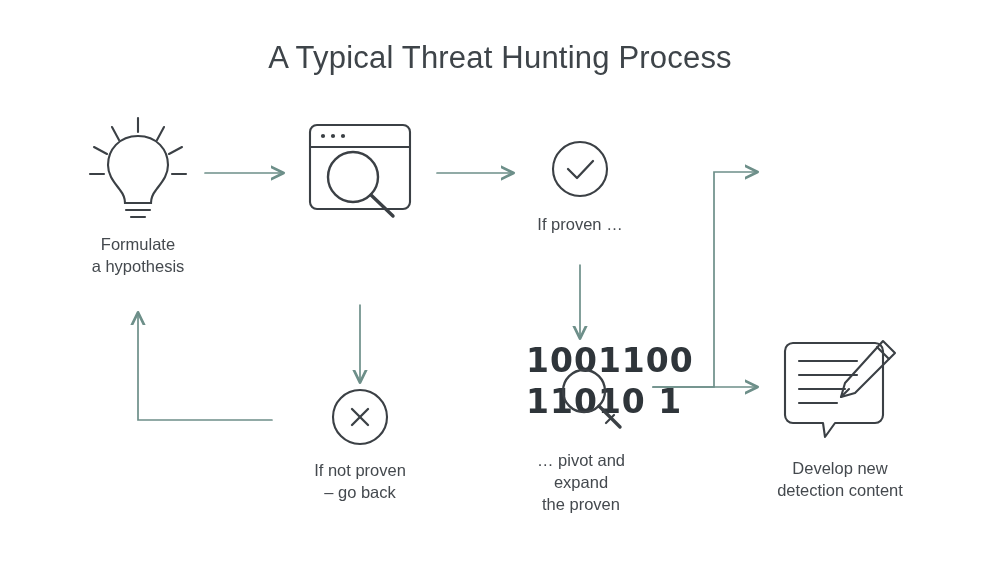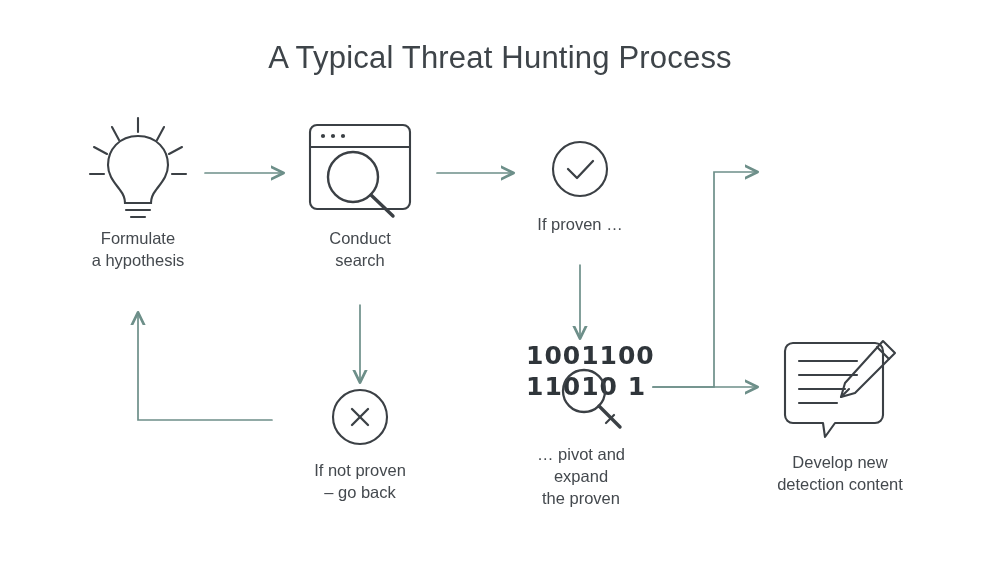--- a/index.html
+++ b/index.html
@@ -33,21 +33,21 @@
   .node {
     position: absolute;
     text-align: center;
   }
   .node-icon {
     display: flex;
     align-items: center;
     justify-content: center;
   }
   .node-label {
-    margin-top: 4px;
+    margin-top: 10px;
     font-size: 16.5px;
     line-height: 1.33;
     color: #44494e;
     white-space: pre-line;
   }
   .node-label.tight {
     margin-top: 8px;
   }
   svg {
     display: block;
@@ -57,21 +57,21 @@
     position: absolute;
     left: 0;
     top: 0;
     width: 1000px;
     height: 563px;
     pointer-events: none;
   }
   .binary {
     font-family: "DejaVu Sans", sans-serif;
     font-weight: bold;
-    font-size: 25px;
+    font-size: 33px;
     letter-spacing: 1px;
     color: #2f353a;
     line-height: 1.25;
     text-align: left;
   }
 </style>
 </head>
 <body>
 
 <div class="canvas">
@@ -136,22 +136,20 @@
           <line x1="9" y1="32" x2="109" y2="32"></line>
           <circle cx="22" cy="21" r="2.1" fill="#3b4045" stroke="none"></circle>
           <circle cx="32" cy="21" r="2.1" fill="#3b4045" stroke="none"></circle>
           <circle cx="42" cy="21" r="2.1" fill="#3b4045" stroke="none"></circle>
 
           <circle cx="52" cy="62" r="25" stroke-width="2.4"></circle>
           <line x1="70" y1="80" x2="92" y2="101" stroke-width="3.4"></line>
         </g>
       </svg>
     </div>
-    <div class="node-label">Conduct
-search</div>
   </div>
 
   <div class="node" style="left:500px; top:132px; width:160px;">
     <div class="node-icon" style="height:74px;">
       <svg width="68" height="68" viewBox="0 0 68 68">
         <g stroke="#3b4045" fill="none" stroke-linecap="round" stroke-linejoin="round">
           <circle cx="34" cy="34" r="27" stroke-width="2.1"></circle>
           <path d="M22,34 L31,43 L47,26" stroke-width="2.3"></path>
         </g>
       </svg>

